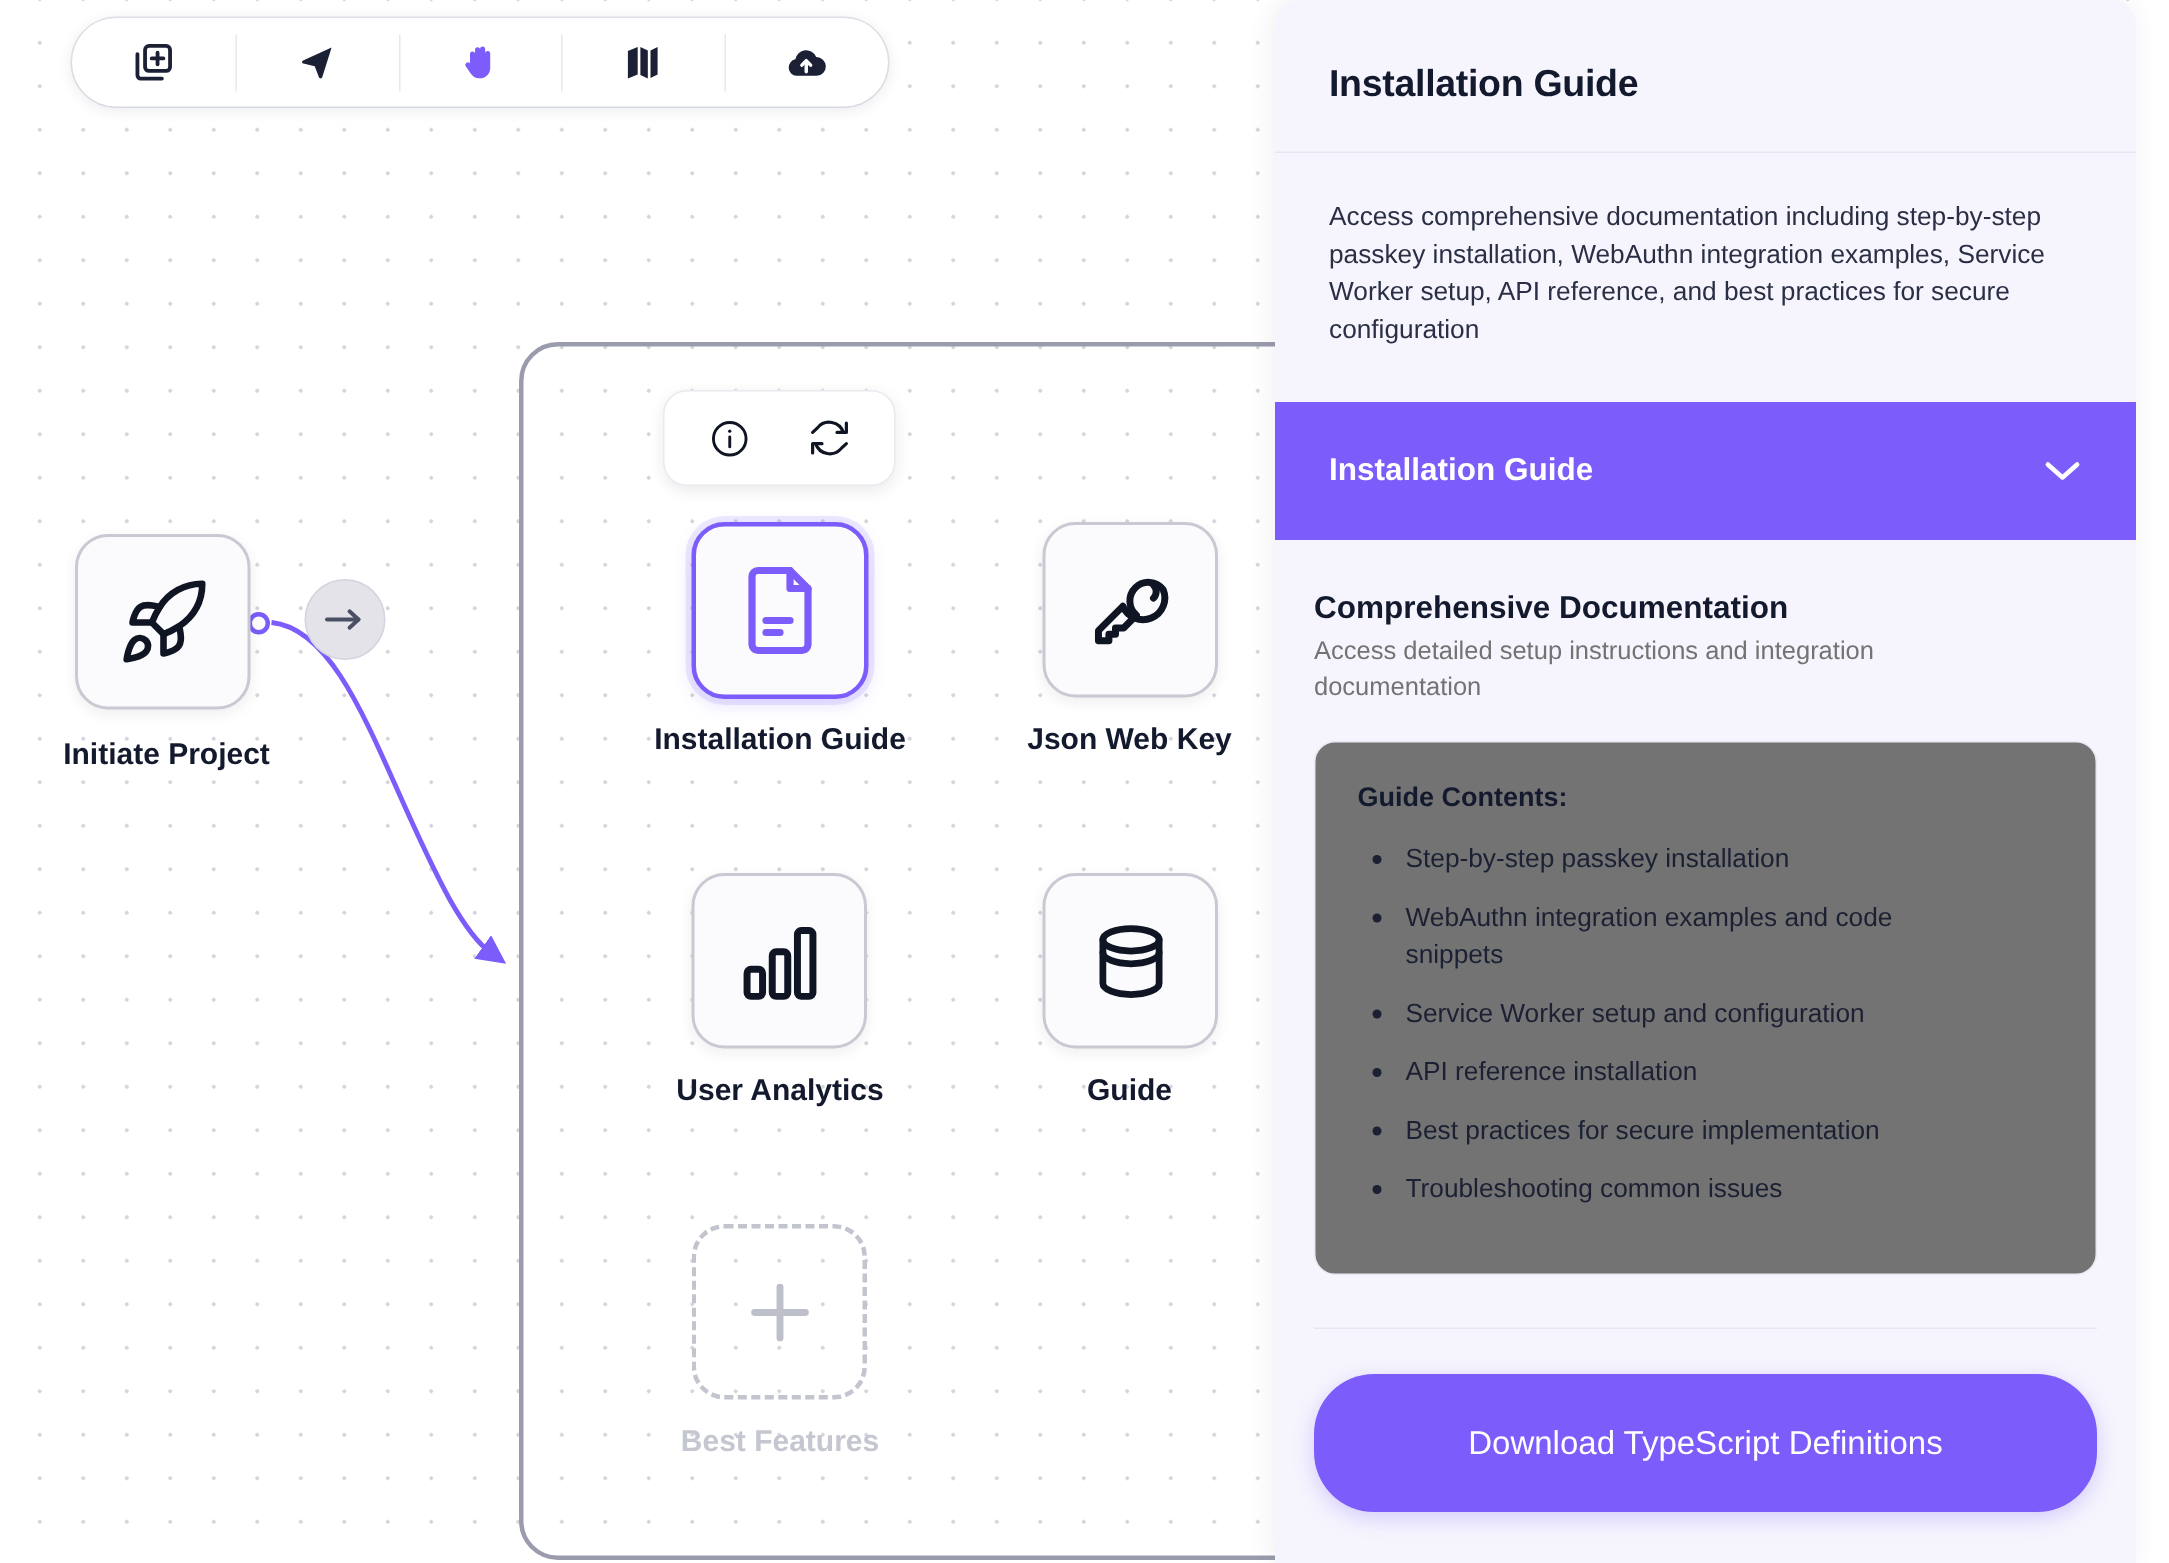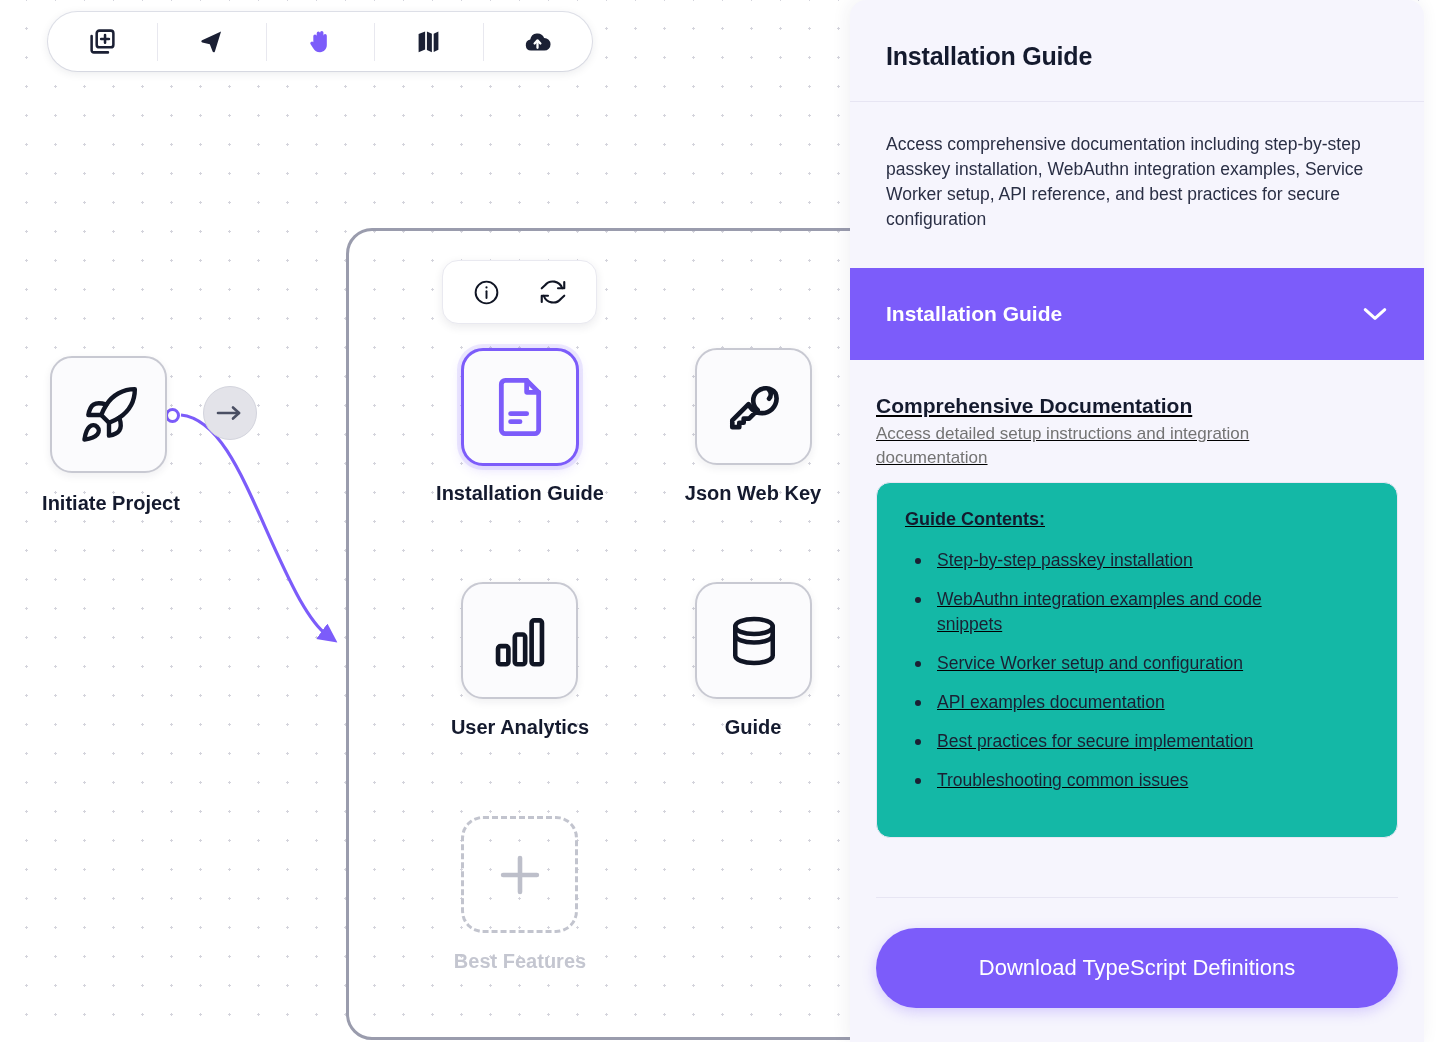--- a/index.html
+++ b/index.html
@@ -210,38 +210,37 @@
   }
   #accordion-label {
     font-size: 21px;
     font-weight: bold;
     color: #ffffff;
   }
   #panel-body {
     flex: 1;
     padding: 34px 26px 0 26px;
     overflow: hidden;
-    text-decoration: underline;
   }
   #section-title {
     font-size: 21px;
     font-weight: bold;
     color: #141a2e;
     padding-left: 0;
   }
   #section-sub {
     margin-top: 4px;
     font-size: 17px;
     line-height: 24px;
     color: #737373;
     max-width: 470px;
   }
   #contents-card {
-    margin-top: 12px;
-    background: #14b8a6;
+    margin-top: 24px;
+    background: #737373;
     border: 1px solid #e9e7f4;
     border-radius: 14px;
     padding: 26px 28px 30px 28px;
   }
   #contents-heading {
     font-size: 18px;
     font-weight: bold;
     color: #141a2e;
   }
   #contents-list {
@@ -268,21 +267,21 @@
   #panel-footer {
     padding: 0 26px 34px 26px;
   }
   #footer-rule {
     height: 1px;
     background: #e7e5f3;
     margin-bottom: 30px;
   }
   #download-btn {
     width: 100%;
-    height: 80px;
+    height: 92px;
     background: #7c5cfa;
     color: #ffffff;
     border: none;
     border-radius: 40px;
     font-family: "Liberation Sans", sans-serif;
     font-size: 22px;
     cursor: pointer;
     box-shadow: 0 4px 14px rgba(124,92,250,0.28);
   }
 </style>
@@ -439,21 +438,21 @@
   <div id="panel-body">
     <div id="section-title">Comprehensive Documentation</div>
     <div id="section-sub">Access detailed setup instructions and integration documentation</div>
 
     <div id="contents-card">
       <div id="contents-heading">Guide Contents:</div>
       <ul id="contents-list">
         <li>Step-by-step passkey installation</li>
         <li>WebAuthn integration examples and code snippets</li>
         <li>Service Worker setup and configuration</li>
-        <li>API examples documentation</li>
+        <li>API reference installation</li>
         <li>Best practices for secure implementation</li>
         <li>Troubleshooting common issues</li>
       </ul>
     </div>
   </div>
 
   <div id="panel-footer">
     <div id="footer-rule"></div>
     <button id="download-btn">Download TypeScript Definitions</button>
   </div>

